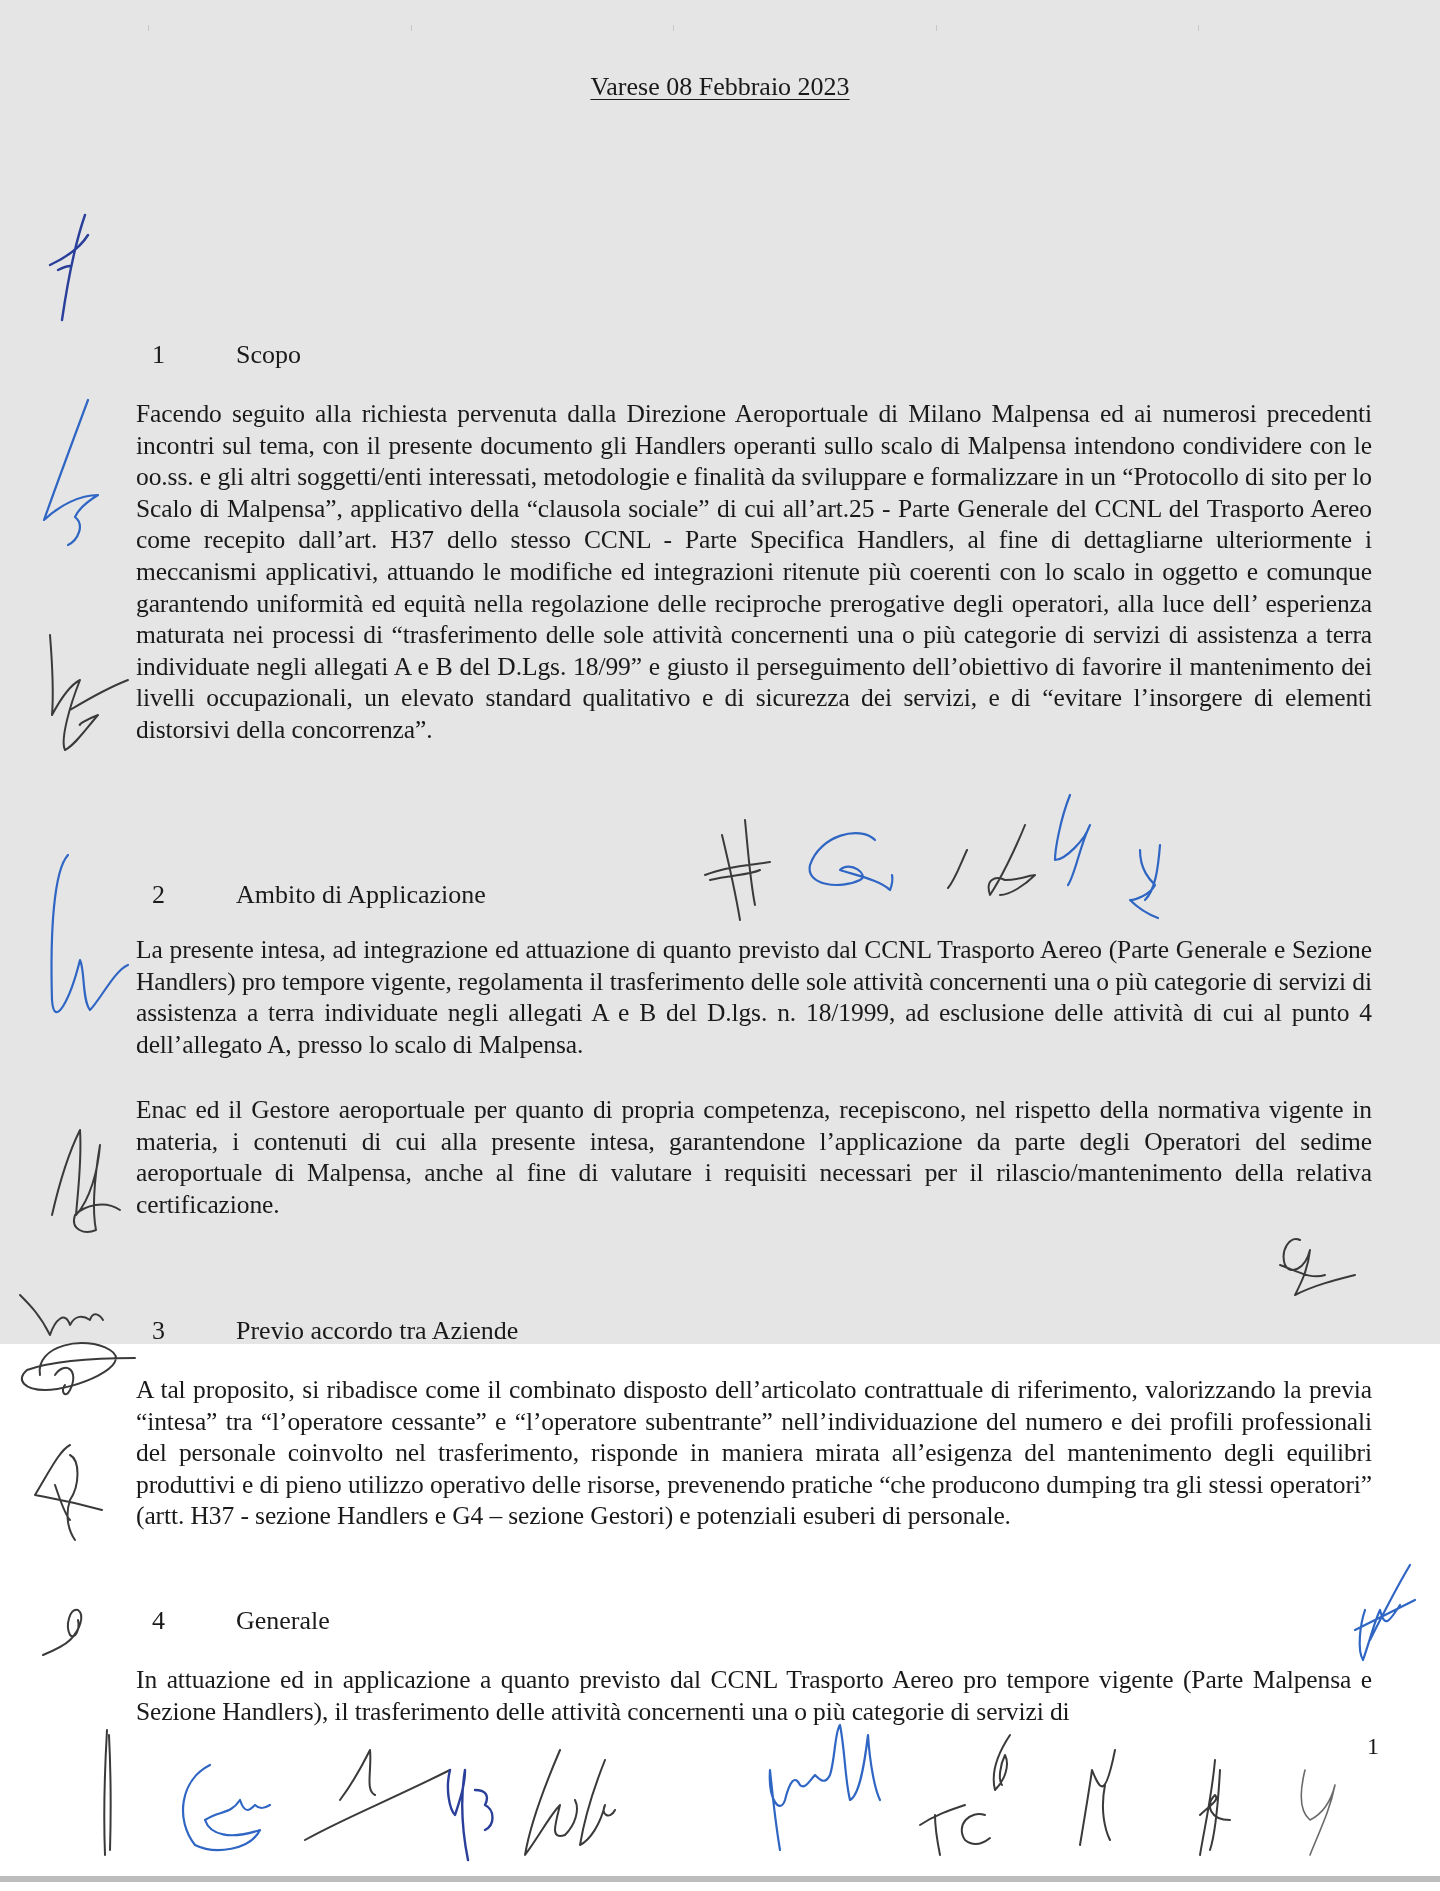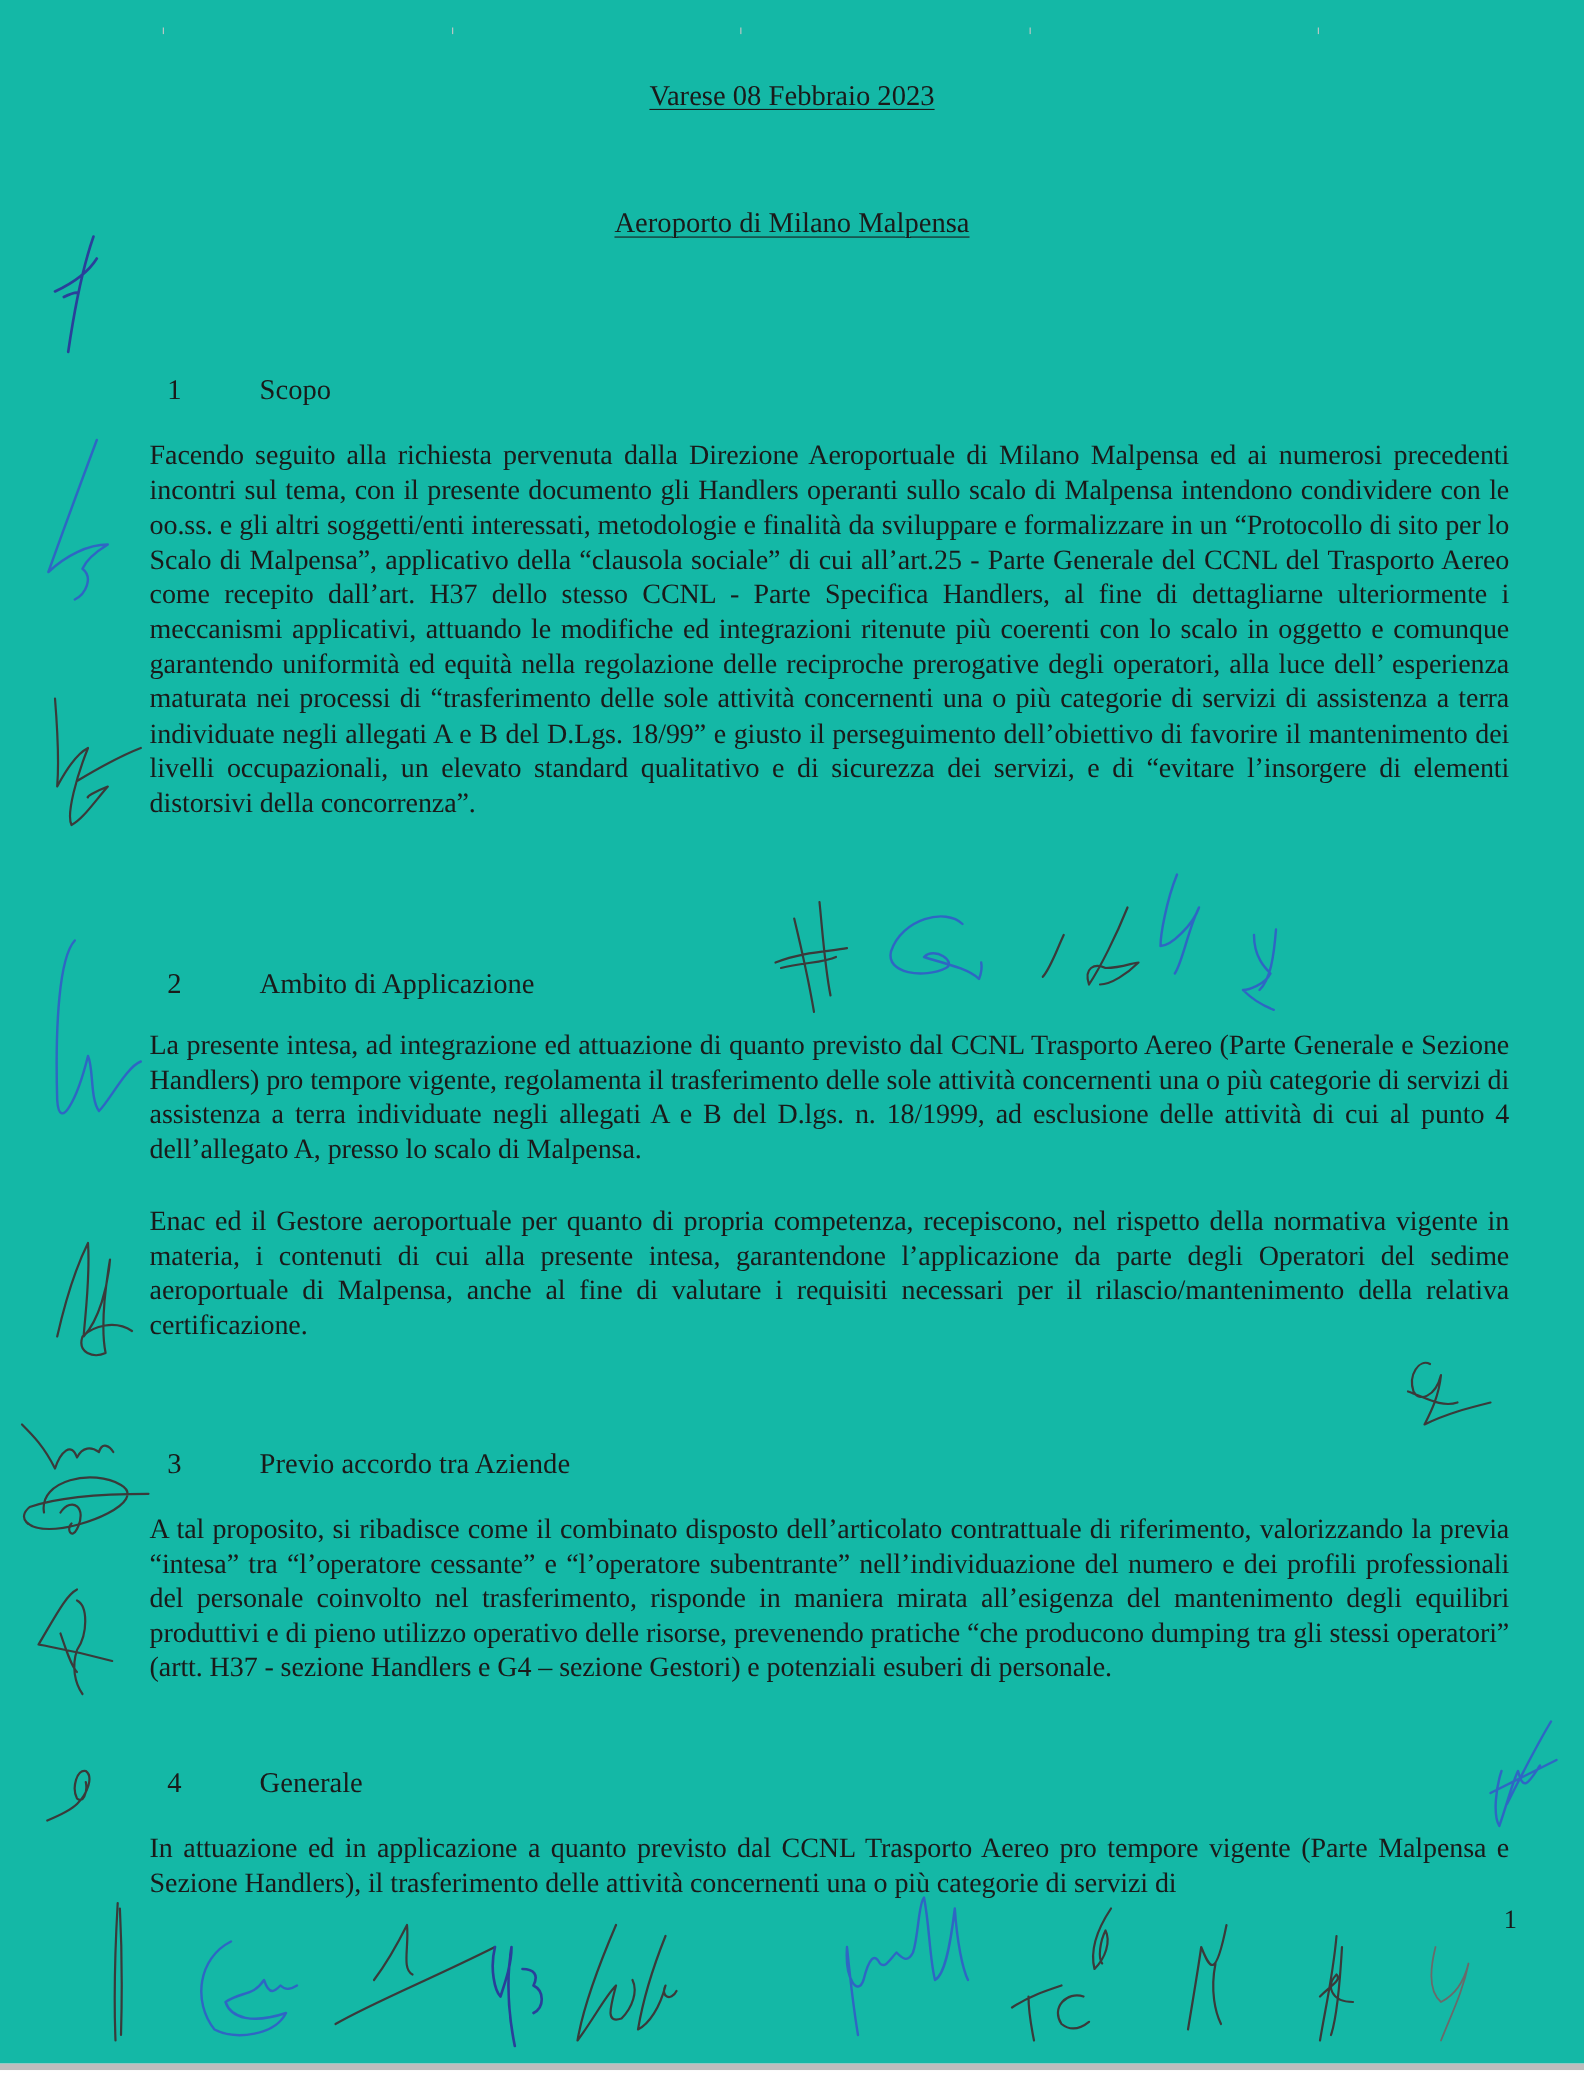--- a/index.html
+++ b/index.html
@@ -1,19 +1,19 @@
 <!DOCTYPE html>
 <html><head>
 <meta charset="utf-8">
 <style>
   html, body { margin: 0; padding: 0; background: #ffffff; }
   body { width: 1440px; height: 1891px; position: relative; overflow: hidden; }
   .page {
-    position: absolute; left: 0; top: 0; width: 1440px; height: 1876px;
-    background: #14b8a6;
+    position: absolute; left: 0; top: 0; width: 1440px; height: 1344px;
+    background: #e5e5e5;
     font-family: "Liberation Serif", "DejaVu Serif", serif;
     color: #1a1a1a;
   }
   .bottom-bar {
     position: absolute; left: 0; top: 1876px; width: 1440px; height: 6px;
     background: #bdbdbd;
   }
   .bottom-white { position: absolute; left: 0; top: 1882px; width: 1440px; height: 9px; background:#fff; }
   .title-line {
     position: absolute; left: 0; width: 1440px; text-align: center;
@@ -43,21 +43,20 @@
 
 <div class="page">
 
   <div class="tick" style="left:148px"></div>
   <div class="tick" style="left:411px"></div>
   <div class="tick" style="left:673px"></div>
   <div class="tick" style="left:936px"></div>
   <div class="tick" style="left:1198px"></div>
 
   <div class="title-line" style="top:72px"><span>Varese 08 Febbraio 2023</span></div>
-  <div class="title-line" style="top:188px"><span>Aeroporto di Milano Malpensa</span></div>
 
   <div class="heading" style="top:340px">
     <span class="num">1</span><span>Scopo</span>
   </div>
   <div class="para" style="top:398px">Facendo seguito alla richiesta pervenuta dalla Direzione Aeroportuale di Milano Malpensa ed ai numerosi precedenti incontri sul tema, con il presente documento gli Handlers operanti sullo scalo di Malpensa intendono condividere con le oo.ss. e gli altri soggetti/enti interessati, metodologie e finalità da sviluppare e formalizzare in un “Protocollo di sito per lo Scalo di Malpensa”, applicativo della “clausola sociale” di cui all’art.25 - Parte Generale del CCNL del Trasporto Aereo come recepito dall’art. H37 dello stesso CCNL - Parte Specifica Handlers, al fine di dettagliarne ulteriormente i meccanismi applicativi, attuando le modifiche ed integrazioni ritenute più coerenti con lo scalo in oggetto e comunque garantendo uniformità ed equità nella regolazione delle reciproche prerogative degli operatori, alla luce dell’ esperienza maturata nei processi di “trasferimento delle sole attività concernenti una o più categorie di servizi di assistenza a terra individuate negli allegati A e B del D.Lgs. 18/99” e giusto il perseguimento dell’obiettivo di favorire il mantenimento dei livelli occupazionali, un elevato standard qualitativo e di sicurezza dei servizi, e di “evitare l’insorgere di elementi distorsivi della concorrenza”.</div>
 
   <div class="heading" style="top:880px">
     <span class="num">2</span><span>Ambito di Applicazione</span>
   </div>
   <div class="para" style="top:934px">La presente intesa, ad integrazione ed attuazione di quanto previsto dal CCNL Trasporto Aereo (Parte Generale e Sezione Handlers) pro tempore vigente, regolamenta il trasferimento delle sole attività concernenti una o più categorie di servizi di assistenza a terra individuate negli allegati A e B del D.lgs. n. 18/1999, ad esclusione delle attività di cui al punto 4 dell’allegato A, presso lo scalo di Malpensa.</div>

